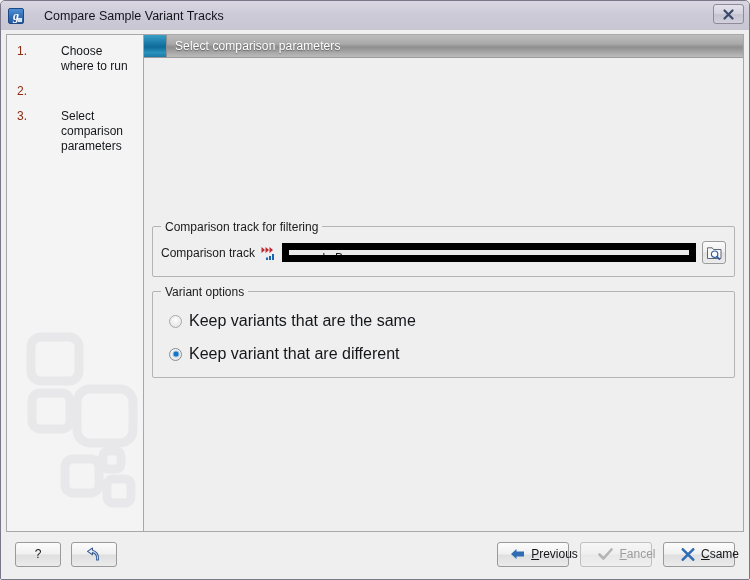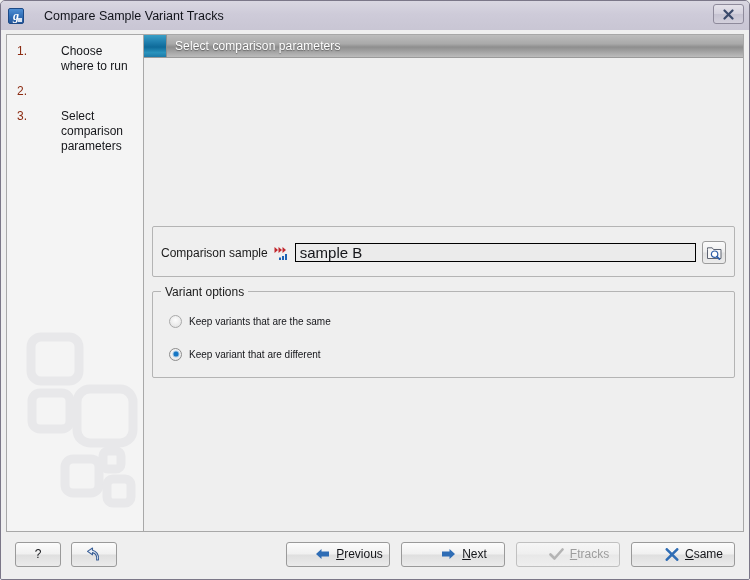--- a/index.html
+++ b/index.html
@@ -226,24 +226,24 @@
   .track-icon {
     flex: 0 0 16px;
     width: 16px;
     height: 16px;
     margin-right: 5px;
   }
   .text-input {
     flex: 1 1 auto;
     height: 19px;
     box-sizing: border-box;
-    border: 1px solid #000000;
+    border: 7px solid #000000;
     background: #ebebeb;
     font-family: "Liberation Sans", sans-serif;
-    font-size: 15px;
+    font-size: 12px;
     color: #15161a;
     padding: 0 4px;
     line-height: 17px;
     min-width: 0;
     white-space: nowrap;
     overflow: hidden;
   }
   .browse-btn {
     flex: 0 0 24px;
     width: 24px;
@@ -284,21 +284,21 @@
     content: "";
     position: absolute;
     left: 50%; top: 50%;
     transform: translate(-50%, -50%);
     width: 5px; height: 5px;
     border-radius: 50%;
     background: #1676c4;
     box-shadow: 0 0 0 1px rgba(22,118,196,.35);
   }
   .radio-label {
-    font-size: 10px;
+    font-size: 16px;
     color: #15161a;
     white-space: nowrap;
   }
 
   
   .footer {
     flex: 0 0 47px;
     background: #efefef;
     display: flex;
     align-items: center;
@@ -318,21 +318,21 @@
     display: flex;
     align-items: center;
     justify-content: center;
     gap: 6px;
     font-size: 12px;
     color: #15161a;
     padding: 0 10px;
     white-space: nowrap;
   }
   .btn.small { width: 46px; padding: 0; }
-  .btn.nav { width: 104px; padding-left: 32px; }
+  .btn.nav { width: 72px; padding-left: 32px; }
   .btn.disabled {
     color: #9d9d9d;
     border-color: #c0c0c0;
     background: linear-gradient(to bottom, #f6f6f6 0%, #efefef 48%, #e8e8e8 52%, #efefef 100%);
   }
   .btn .u { text-decoration: underline; }
   .btn svg { display: block; flex: 0 0 auto; }
   .btn-label { display: inline-block; }
 </style>
 </head>
@@ -384,23 +384,24 @@
 
       <div class="section-header">
         <div class="section-header-icon"></div>
         <div class="section-header-title">Select comparison parameters</div>
       </div>
 
       <div class="panel-inner">
         <div class="spacer-top"></div>
 
         <div class="groupbox">
+          <span class="legend">Comparison track for filtering</span>
           <div class="group-content">
             <div class="field-row">
-              <span class="field-label">Comparison sample</span>
+              <span class="field-label">Comparison track</span>
               <span class="track-icon">
                 <svg width="16" height="16" viewBox="0 0 16 16">
                   <path d="M0.5 2 L4 5 L0.5 8 Z" fill="#c1272d"></path>
                   <path d="M4.5 2 L8 5 L4.5 8 Z" fill="#c1272d"></path>
                   <path d="M8.5 2 L12 5 L8.5 8 Z" fill="#c1272d"></path>
                   <rect x="8" y="11" width="2" height="4" fill="#1b63b5"></rect>
                   <rect x="11" y="9" width="2" height="6" fill="#1b63b5"></rect>
                   <rect x="5" y="12.5" width="2" height="2.5" fill="#1b63b5"></rect>
                 </svg>
               </span>
@@ -445,31 +446,25 @@
         </svg>
       </div>
     </div>
     <div class="footer-right">
       <div class="btn nav">
         <svg width="15" height="12" viewBox="0 0 15 12">
           <path d="M6.5 1 L6.5 3.6 L14 3.6 L14 8.4 L6.5 8.4 L6.5 11 L1 6 Z" fill="#2f6db5"></path>
         </svg>
         <span class="btn-label"><span class="u">P</span><span>revious</span></span>
       </div>
-      <div class="btn nav">
-        <svg width="15" height="12" viewBox="0 0 15 12">
-          <path d="M8.5 1 L8.5 3.6 L1 3.6 L1 8.4 L8.5 8.4 L8.5 11 L14 6 Z" fill="#2f6db5"></path>
-        </svg>
-        <span class="btn-label"><span class="u">N</span><span>ext</span></span>
-      </div>
       <div class="btn nav disabled">
         <svg width="15" height="13" viewBox="0 0 15 13">
           <path d="M1.5 6.5 L5.5 10.5 L13.5 1.5" stroke="#b4b4b4" stroke-width="2.6" fill="none" stroke-linecap="round" stroke-linejoin="round"></path>
         </svg>
-        <span class="btn-label"><span class="u">F</span><span>tracks</span></span>
+        <span class="btn-label"><span class="u">F</span><span>ancel</span></span>
       </div>
       <div class="btn nav">
         <svg width="14" height="13" viewBox="0 0 14 13">
           <path d="M1.8 1.3 L12.2 11.7 M12.2 1.3 L1.8 11.7" stroke="#2f6db5" stroke-width="2.6" stroke-linecap="round" fill="none"></path>
         </svg>
         <span class="btn-label"><span class="u">C</span><span>same</span></span>
       </div>
     </div>
   </div>
 

